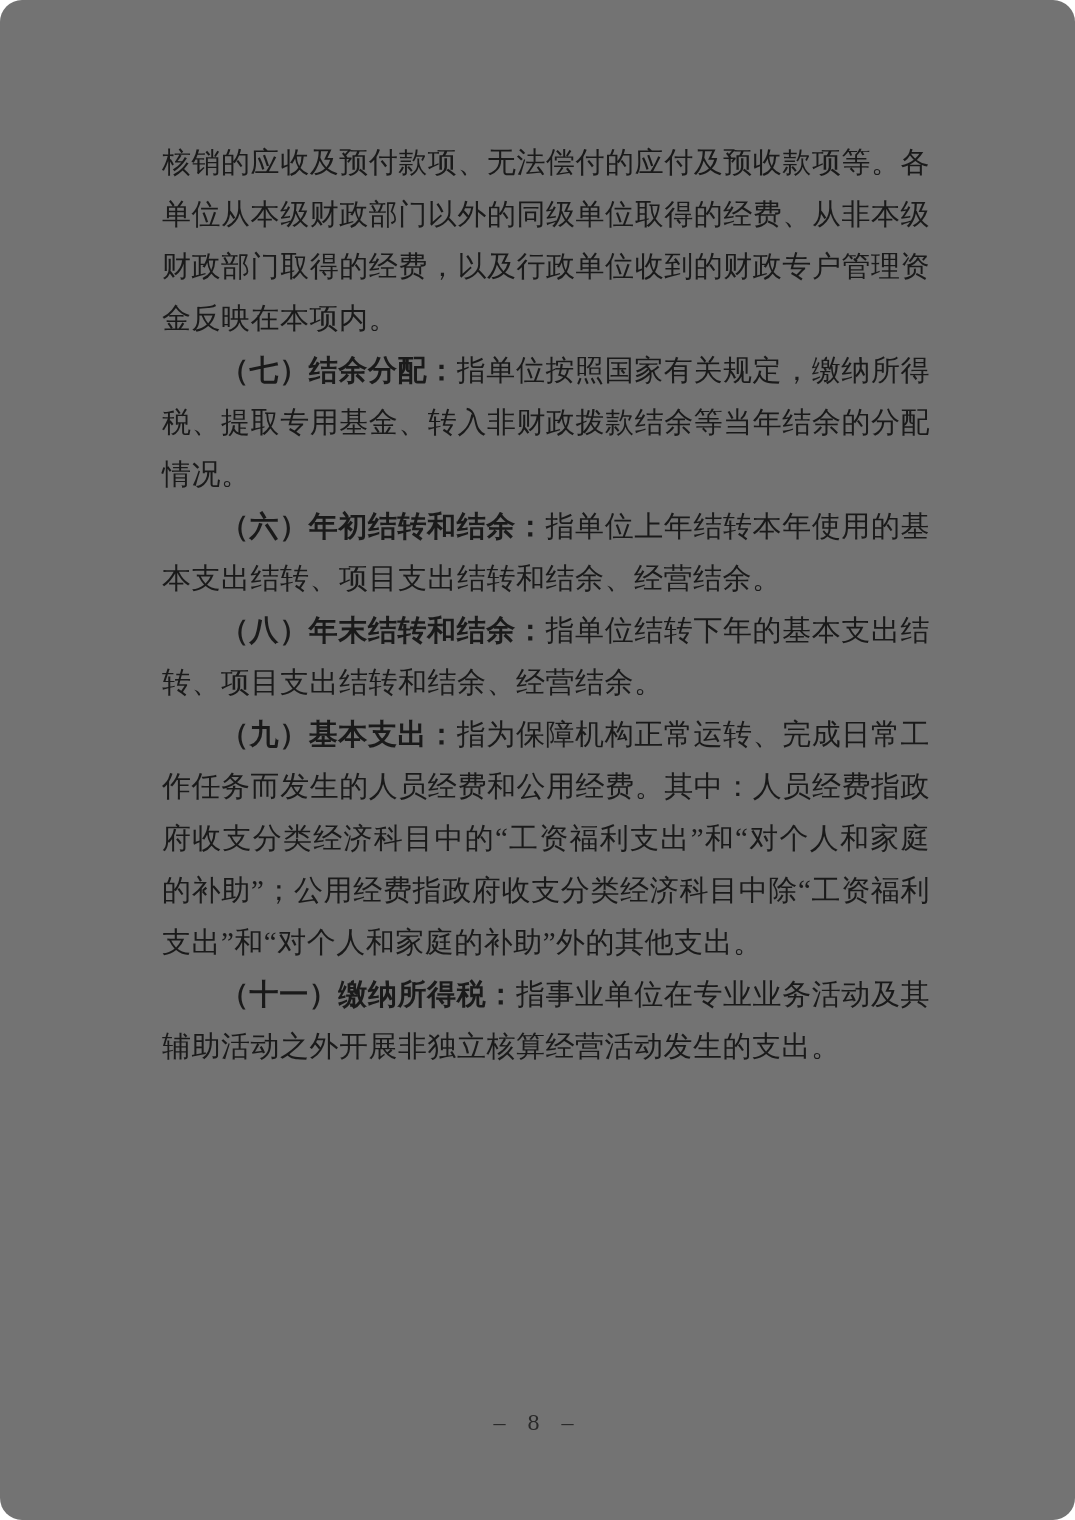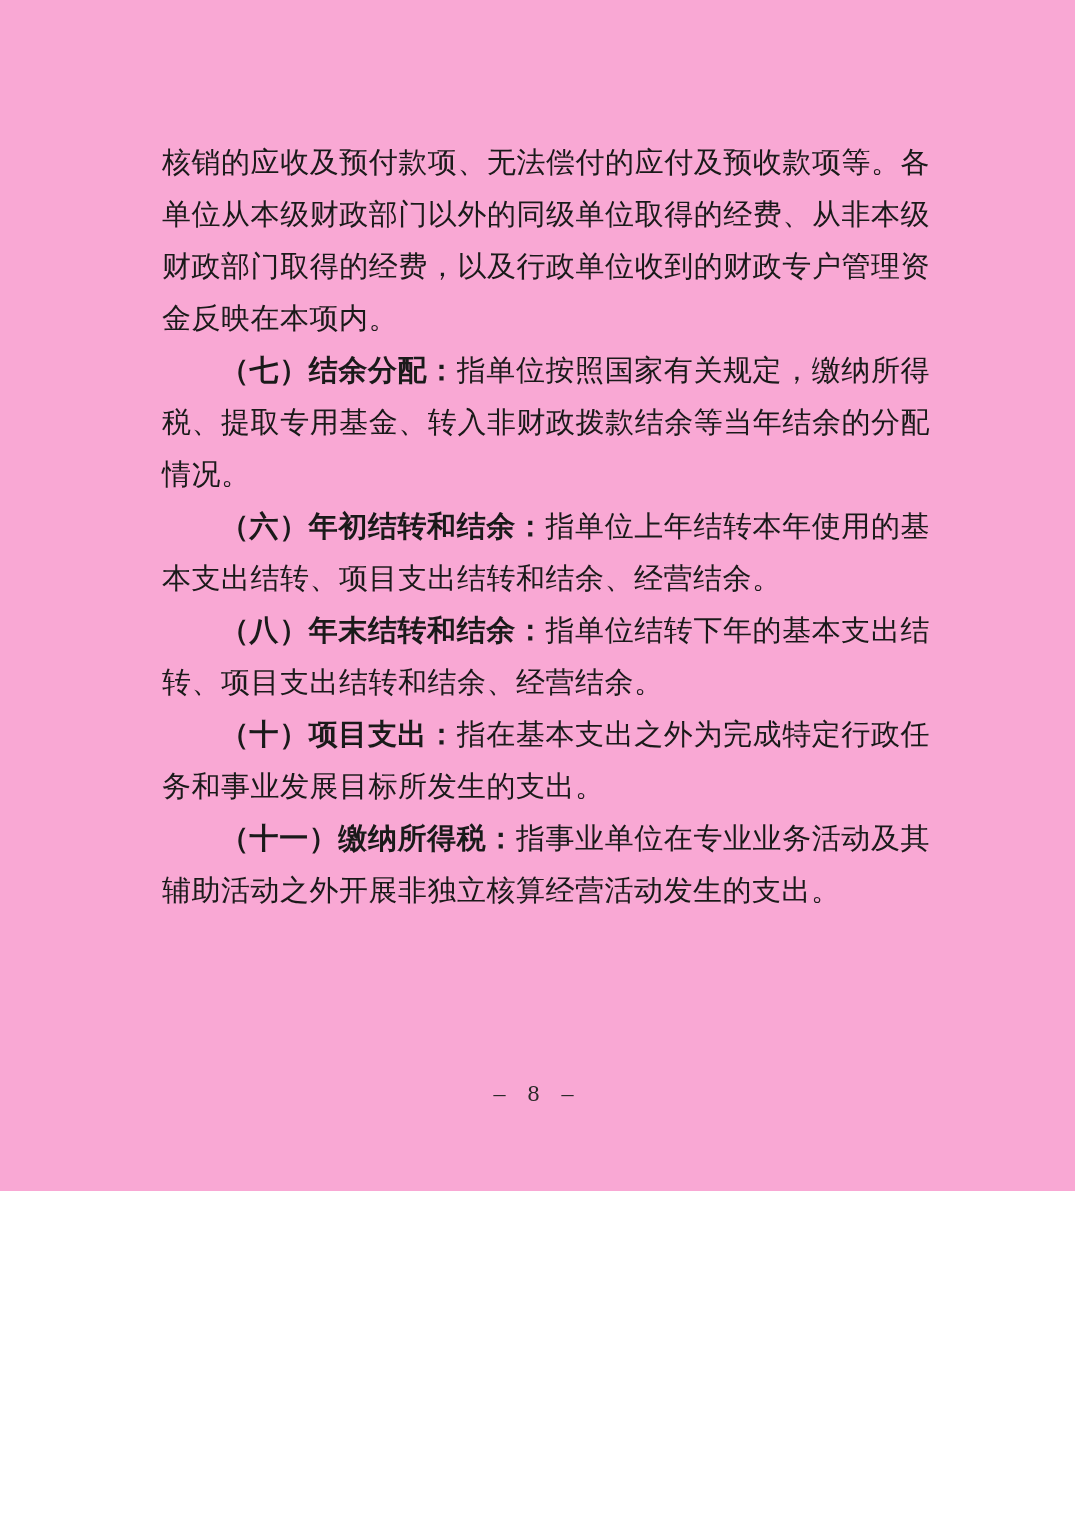--- a/index.html
+++ b/index.html
@@ -3,25 +3,26 @@
 <meta charset="utf-8">
 <style>
   html, body {
     margin: 0;
     padding: 0;
     background: #ffffff;
   }
   .page {
     position: relative;
     width: 1075px;
-    height: 1191px;
-    background: #f9a8d4;
+    height: 1520px;
+    background: #737373;
     overflow: hidden;
     font-family: "Liberation Serif", "DejaVu Serif", serif;
     color: #1a1a1a;
+    border-radius: 22px;
   }
   .content {
     position: absolute;
     left: 162px;
     top: 136px;
     width: 768px;
   }
   .content p {
     margin: 0;
     font-size: 29px;
@@ -56,21 +57,21 @@
   <main class="content" id="content">
   <p class="continuation"><b class="heading"></b><span>核销的应收及预付款项、无法偿付的应付及预收款项等。各单位从本级财政部门以外的同级单位取得的经费、从非本级财政部门取得的经费，以及行政单位收到的财政专户管理资金反映在本项内。</span></p>
 
 
   <p><b class="heading">（七）结余分配：</b><span>指单位按照国家有关规定，缴纳所得税、提取专用基金、转入非财政拨款结余等当年结余的分配情况。</span></p>
 
   <p><b class="heading">（六）年初结转和结余：</b><span>指单位上年结转本年使用的基本支出结转、项目支出结转和结余、经营结余。</span></p>
 
   <p><b class="heading">（八）年末结转和结余：</b><span>指单位结转下年的基本支出结转、项目支出结转和结余、经营结余。</span></p>
 
+  <p><b class="heading">（九）基本支出：</b><span>指为保障机构正常运转、完成日常工作任务而发生的人员经费和公用经费。其中：人员经费指政府收支分类经济科目中的“工资福利支出”和“对个人和家庭的补助”；公用经费指政府收支分类经济科目中除“工资福利支出”和“对个人和家庭的补助”外的其他支出。</span></p>
 
-  <p><b class="heading">（十）项目支出：</b><span>指在基本支出之外为完成特定行政任务和事业发展目标所发生的支出。</span></p>
 
   <p><b class="heading">（十一）缴纳所得税：</b><span>指事业单位在专业业务活动及其辅助活动之外开展非独立核算经营活动发生的支出。</span></p>
 </main>
   <div class="footer">
     <span>– 8 –</span>
   </div>
 </div>
 
 </body></html>

